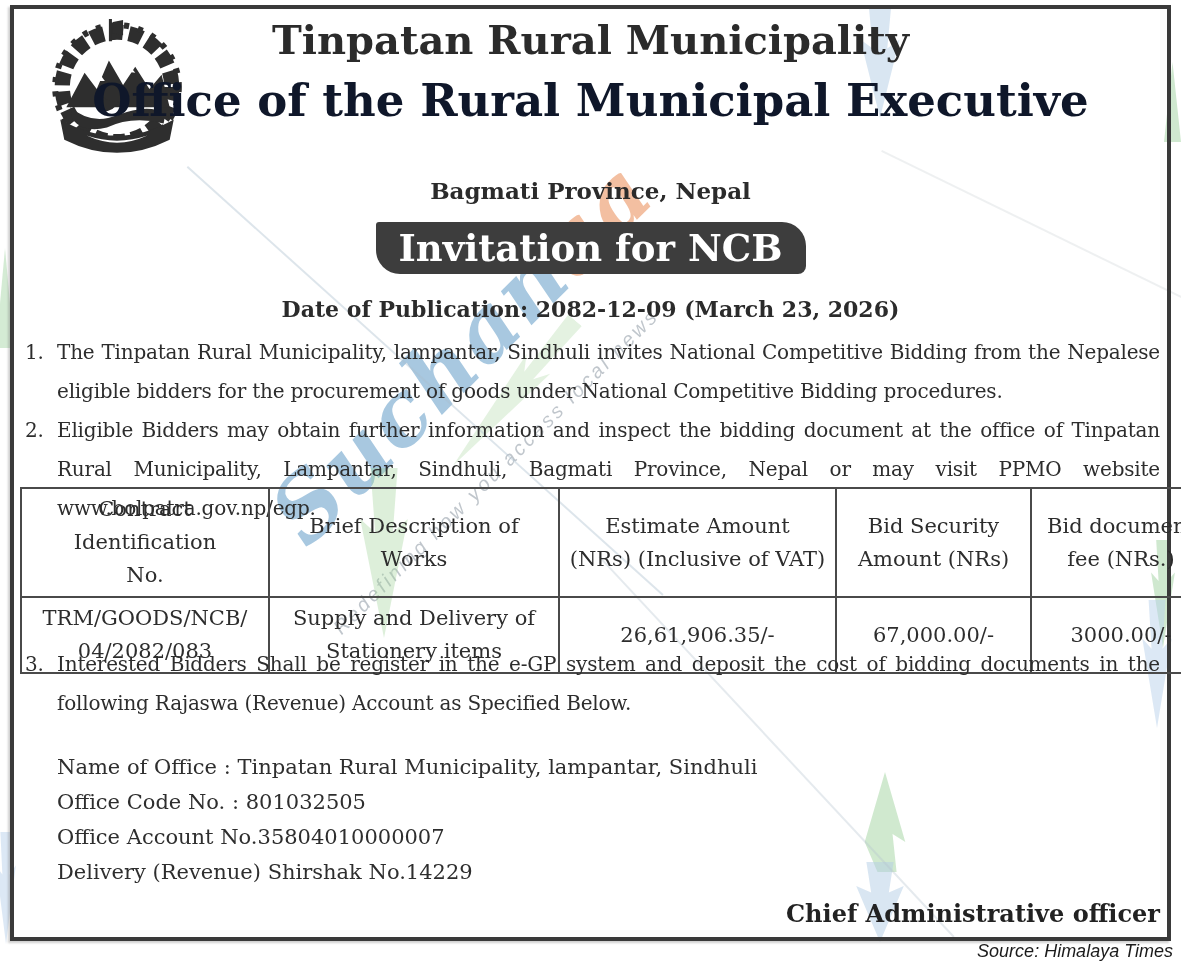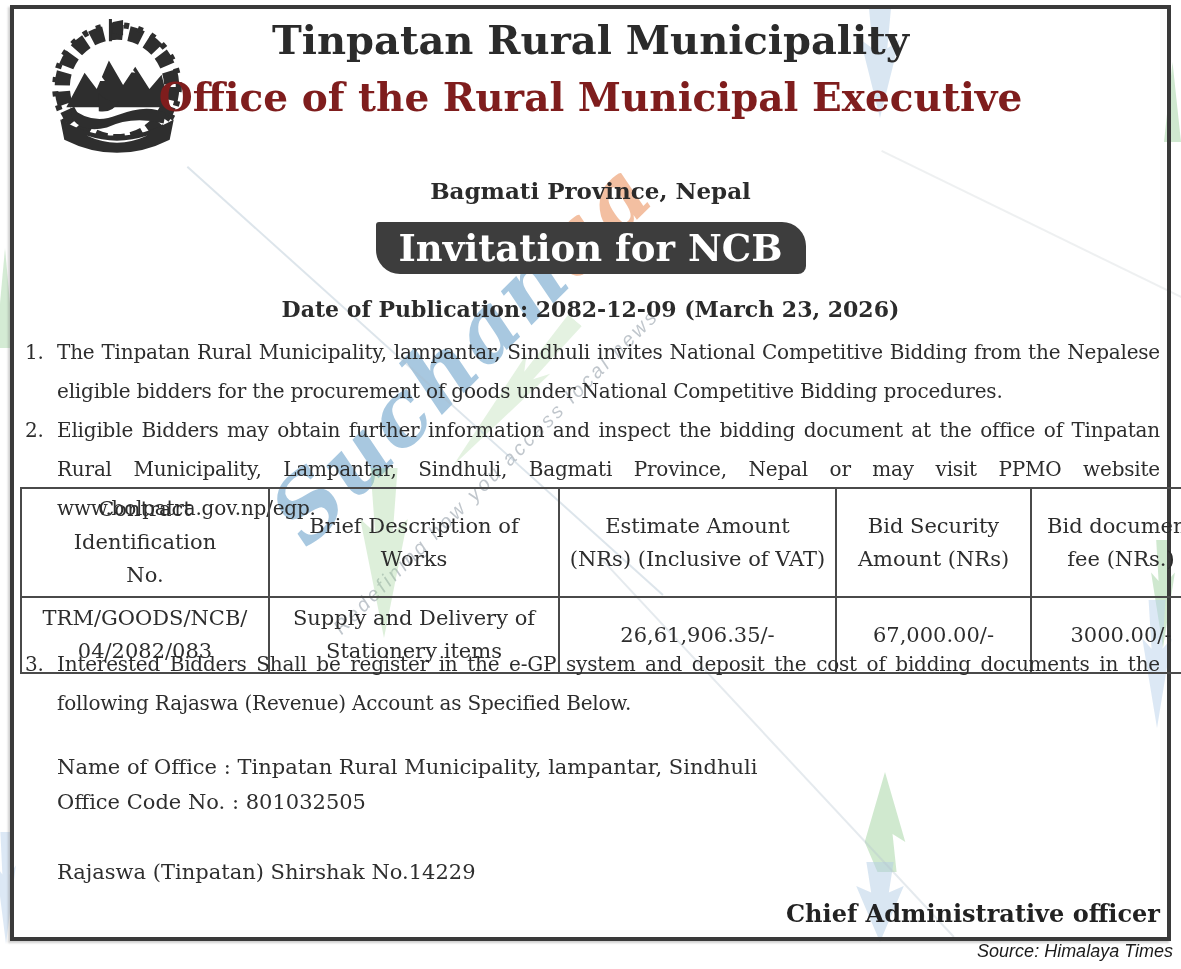--- a/index.html
+++ b/index.html
@@ -28,21 +28,21 @@
   .wm-line{position:absolute;z-index:1;height:2px;pointer-events:none;transform-origin:0 0;}
   
   .frame{
     position:absolute;left:10px;top:5px;width:1153px;height:928px;z-index:2;
     border:4px solid #3a3a3a;box-shadow:-2px 2px 2px rgba(120,120,120,0.35);
     background:transparent;
   }
   .content{position:absolute;inset:0;z-index:3;}
   .logo{position:absolute;left:42px;top:14px;width:150px;height:152px;}
   .t1{position:absolute;left:0;top:16px;width:100%;text-align:center;font-size:40px;font-weight:bold;color:#2b2b2b;}
-  .t2{position:absolute;left:0;top:74px;width:100%;text-align:center;font-size:39px;font-weight:bold;color:#7f1d1d;}
+  .t2{position:absolute;left:0;top:74px;width:100%;text-align:center;font-size:45px;font-weight:bold;color:#0f172a;}
   .addr1{position:absolute;left:0;top:133px;width:100%;text-align:center;font-size:23px;font-weight:bold;color:#2b2b2b;}
   .addr2{position:absolute;left:0;top:177px;width:100%;text-align:center;font-size:23px;font-weight:bold;color:#2b2b2b;}
   .banner{
     position:absolute;left:50%;transform:translateX(-50%);top:222px;width:430px;height:52px;
     background:#3d3d3d;border-radius:3px 24px 8px 24px;color:#fff;
     display:flex;align-items:center;justify-content:center;
     font-size:37px;font-weight:bold;
   }
   .pubdate{position:absolute;left:0;top:296px;width:100%;text-align:center;font-size:22px;font-weight:bold;color:#2b2b2b;}
   .item{position:absolute;left:25px;width:1135px;font-size:20px;line-height:39px;text-align:justify;letter-spacing:-0.2px;}
@@ -170,20 +170,21 @@
       </tbody>
     </table>
 
     <div class="item item3">
       <span class="num">3.</span>
       <span class="itxt">Interested Bidders Shall be register in the e-GP system and deposit the cost of bidding documents in the following Rajaswa (Revenue) Account as Specified Below.</span>
     </div>
 
     <div class="bankline bk1">Name of Office : Tinpatan Rural Municipality, lampantar, Sindhuli</div>
     <div class="bankline bk2">Office Code No. : 801032505</div>
-    <div class="bankline bk4">Rajaswa (Tinpatan) Shirshak No.14229</div>
+    <div class="bankline bk3">Office Account No.35804010000007</div>
+    <div class="bankline bk4">Delivery (Revenue) Shirshak No.14229</div>
 
     <div class="signature">Chief Administrative officer</div>
   </div>
 
   <div class="source">Source: Himalaya Times</div>
 
 </div>
 
 </body></html>

